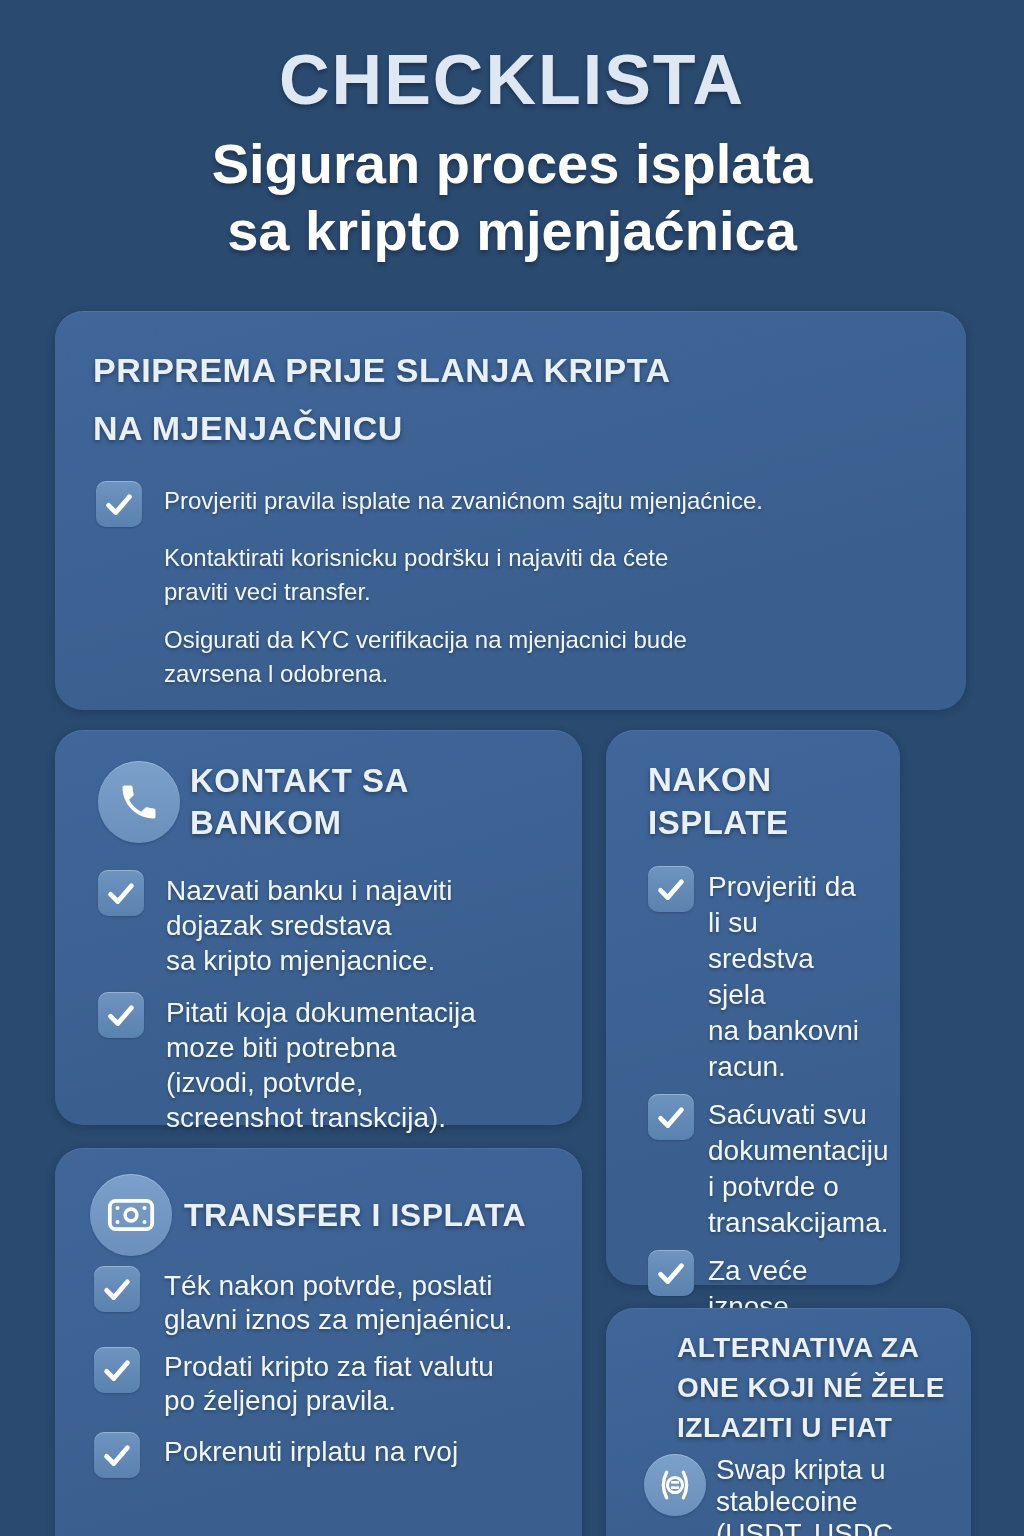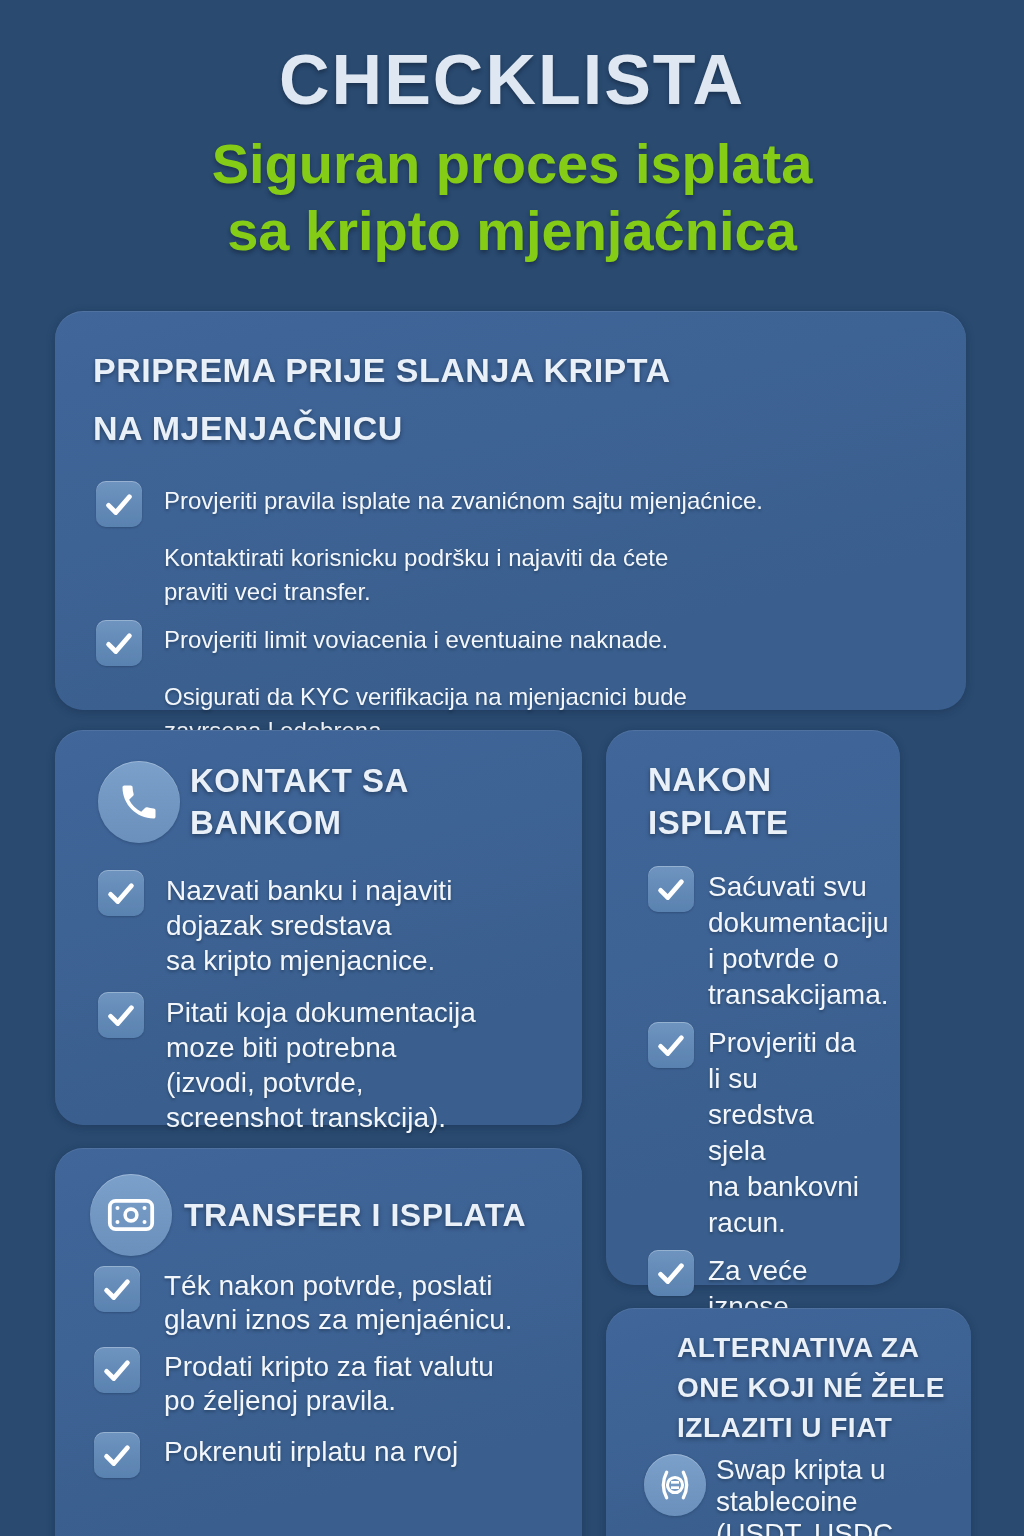--- a/index.html
+++ b/index.html
@@ -12,21 +12,21 @@
   }
   
   .header{position:absolute;top:40px;left:0;width:1024px;text-align:center;}
   .title{
     font-size:70px;font-weight:700;color:#dfe8f2;letter-spacing:2px;
     text-shadow:0 3px 4px rgba(10,25,45,.45);
     margin:0;
   }
   .subtitle{
     margin:10px 0 0 0;
-    font-size:56px;font-weight:700;color:#84cc16;line-height:1.2;
+    font-size:56px;font-weight:700;color:#ffffff;line-height:1.2;
     white-space:pre-line;
     text-shadow:0 3px 4px rgba(10,25,45,.45);
   }
   
   .card{
     position:absolute;box-sizing:border-box;
     background:linear-gradient(165deg,#40669a 0%,#3a5f8e 75%);
     border-radius:28px;
     box-shadow:inset 0 1px 0 rgba(255,255,255,.08),0 2px 8px rgba(10,25,45,.28);
   }
@@ -114,28 +114,20 @@
     </div>
     <p class="item-text">Provjeriti pravila isplate na zvanićnom sajtu mjenjaćnice.</p>
   </div>
 
   <div class="row">
     <div class="checkbox-spacer"></div>
     <p class="item-text">Kontaktirati korisnicku podršku i najaviti da ćete
 praviti veci transfer.</p>
   </div>
 
-  <div class="row">
-    <div class="checkbox">
-      <svg viewBox="0 0 24 24" width="32" height="32">
-          <path d="M4.2 13 L9.6 18.4 L19.8 6.6" fill="none" stroke="#ffffff" stroke-width="3.6" stroke-linecap="round" stroke-linejoin="round"></path>
-        </svg>
-    </div>
-    <p class="item-text">Provjeriti limit voviacenia i eventuaine naknade.</p>
-  </div>
 
   <div class="row">
     <div class="checkbox-spacer"></div>
     <p class="item-text">Osigurati da KYC verifikacija na mjenjacnici bude
 zavrsena l odobrena.</p>
   </div>
 </section>
 
 <section class="card" id="card-kontakt">
   <div class="icon-heading">
@@ -175,35 +167,35 @@
 <section class="card" id="card-nakon">
   <h2 class="card-heading">NAKON
 ISPLATE</h2>
 
   <div class="row">
     <div class="checkbox">
       <svg viewBox="0 0 24 24" width="32" height="32">
           <path d="M4.2 13 L9.6 18.4 L19.8 6.6" fill="none" stroke="#ffffff" stroke-width="3.6" stroke-linecap="round" stroke-linejoin="round"></path>
         </svg>
     </div>
+    <p class="item-text">Provjeriti da li su
+sredstva sjela
+na bankovni racun.</p>
+  </div>
+
+  <div class="row">
+    <div class="checkbox">
+      <svg viewBox="0 0 24 24" width="32" height="32">
+          <path d="M4.2 13 L9.6 18.4 L19.8 6.6" fill="none" stroke="#ffffff" stroke-width="3.6" stroke-linecap="round" stroke-linejoin="round"></path>
+        </svg>
+    </div>
     <p class="item-text">Saćuvati svu
 dokumentaciju
 i potvrde o
 transakcijama.</p>
-  </div>
-
-  <div class="row">
-    <div class="checkbox">
-      <svg viewBox="0 0 24 24" width="32" height="32">
-          <path d="M4.2 13 L9.6 18.4 L19.8 6.6" fill="none" stroke="#ffffff" stroke-width="3.6" stroke-linecap="round" stroke-linejoin="round"></path>
-        </svg>
-    </div>
-    <p class="item-text">Provjeriti da li su
-sredstva sjela
-na bankovni racun.</p>
   </div>
 
   <div class="row">
     <div class="checkbox">
       <svg viewBox="0 0 24 24" width="32" height="32">
           <path d="M4.2 13 L9.6 18.4 L19.8 6.6" fill="none" stroke="#ffffff" stroke-width="3.6" stroke-linecap="round" stroke-linejoin="round"></path>
         </svg>
     </div>
     <p class="item-text">Za veće iznose
 razmisliti o

